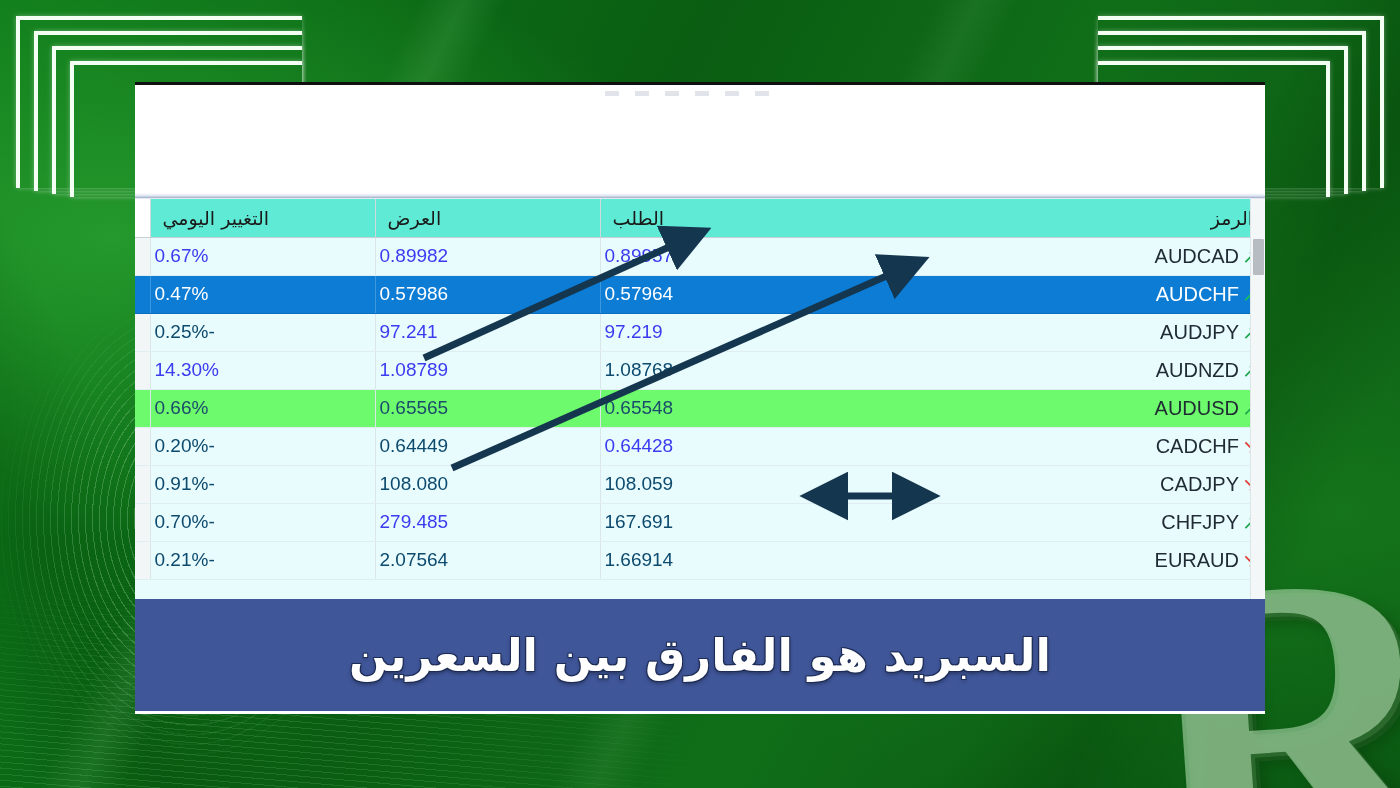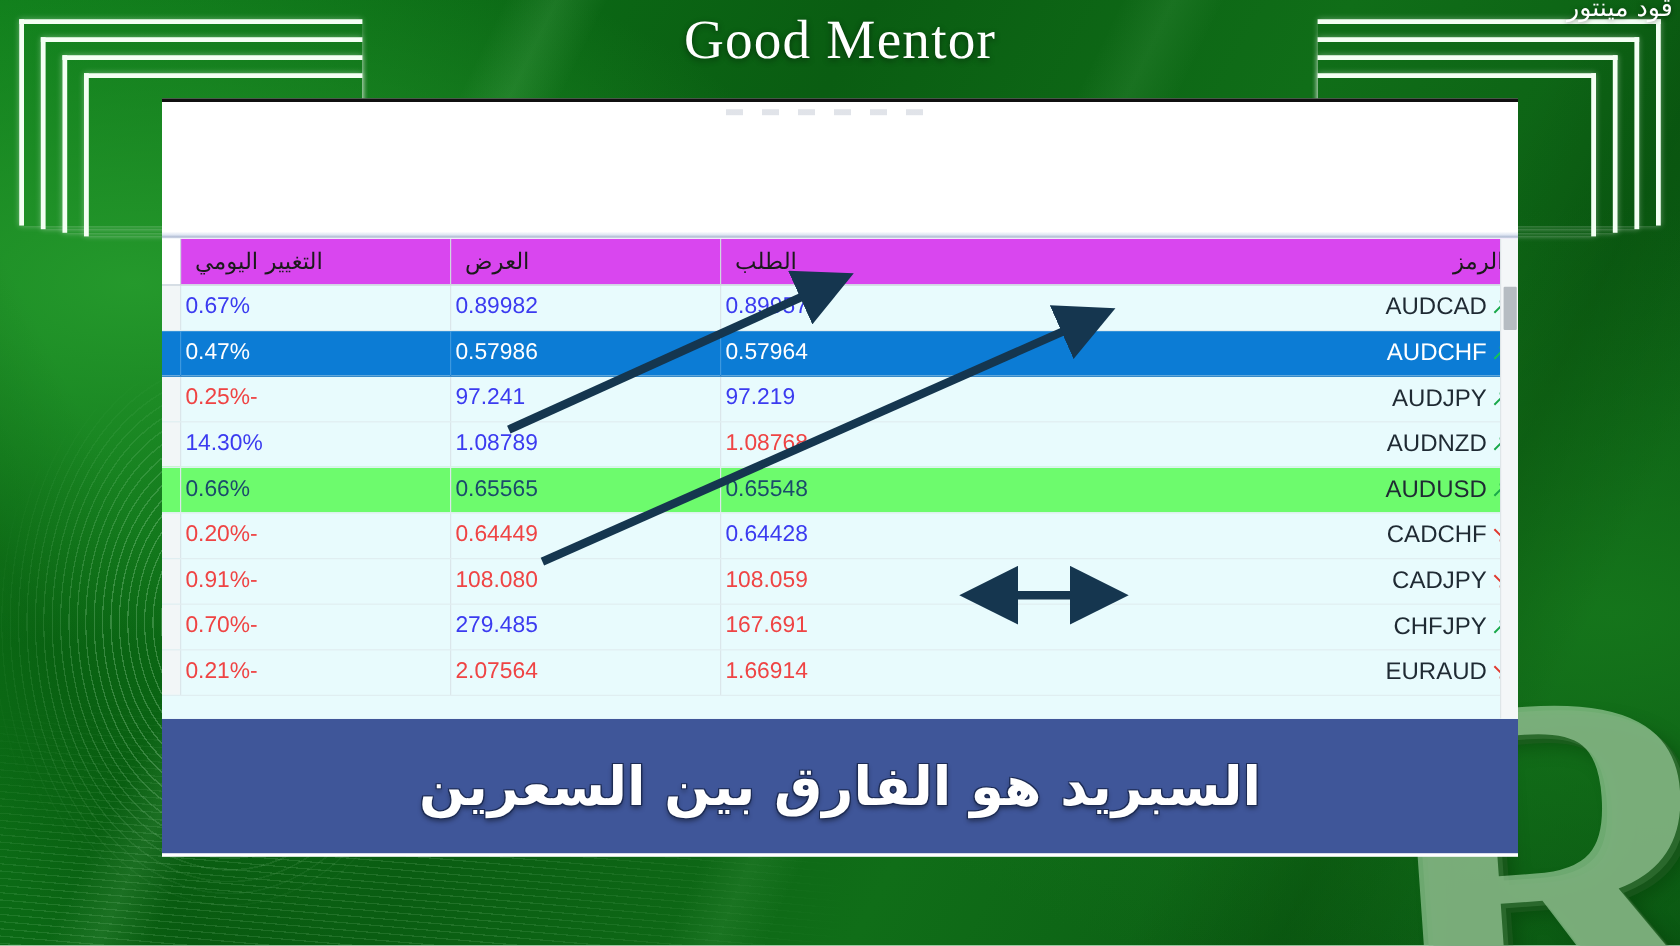--- a/index.html
+++ b/index.html
@@ -171,21 +171,21 @@
     font-size: 19px;
     direction: rtl;
   }
   table.mw col.c-sym  { width: 440px; }
   table.mw col.c-bid  { width: 225px; }
   table.mw col.c-ask  { width: 225px; }
   table.mw col.c-chg  { width: 225px; }
   table.mw col.c-sb   { width: 15px; }
 
   table.mw thead th {
-    background: #d946ef;
+    background: #5eead4;
     color: #1a1a1a;
     font-weight: 400;
     font-size: 19px;
     height: 38px;
     padding: 0 12px;
     border-left: 1px solid #cfd6de;
     border-bottom: 1px solid #c6ced8;
     text-align: left;
     font-family: "DejaVu Sans", sans-serif;
     white-space: nowrap;
@@ -212,21 +212,21 @@
 
   tbody tr.row      { background: #e8fbfd; }
   tbody tr.sel      { background: #0c7cd5; }
   tbody tr.hot      { background: #6dfb6d; }
 
   tbody tr.sel td       { color: #ffffff !important; border-left-color: #3d98de; border-bottom-color: #0b6fbd; }
   tbody tr.sel td.sb    { background: #0c7cd5; }
   tbody tr.hot td.sb    { background: #6dfb6d; }
 
   .v-up   { color: #3b3bf0; }
-  .v-down { color: #ef4444; }
+  .v-down { color: #0c4a6e; }
   .v-dark { color: #1b4b6b; margin-top: 20px; }
 
   
   .arrow {
     display: inline-block;
     width: 22px;
     font-size: 19px;
     font-family: "DejaVu Sans", sans-serif;
     text-align: center;
     vertical-align: baseline;
@@ -310,24 +310,20 @@
       <span class="f3"></span>
       <span class="f4"></span>
   </div>
   <div class="corner tr">
     <span class="f1"></span>
       <span class="f2"></span>
       <span class="f3"></span>
       <span class="f4"></span>
   </div>
 
-  <div id="logo">
-    <span class="latin">Good Mentor</span>
-    <span class="arabic">قود مينتور</span>
-  </div>
 
   <div id="window">
 
     <div class="top-blank">
       <div class="ghost"></div>
     </div>
     <div class="splitter"></div>
 
     <div class="grid">
       <table class="mw">

